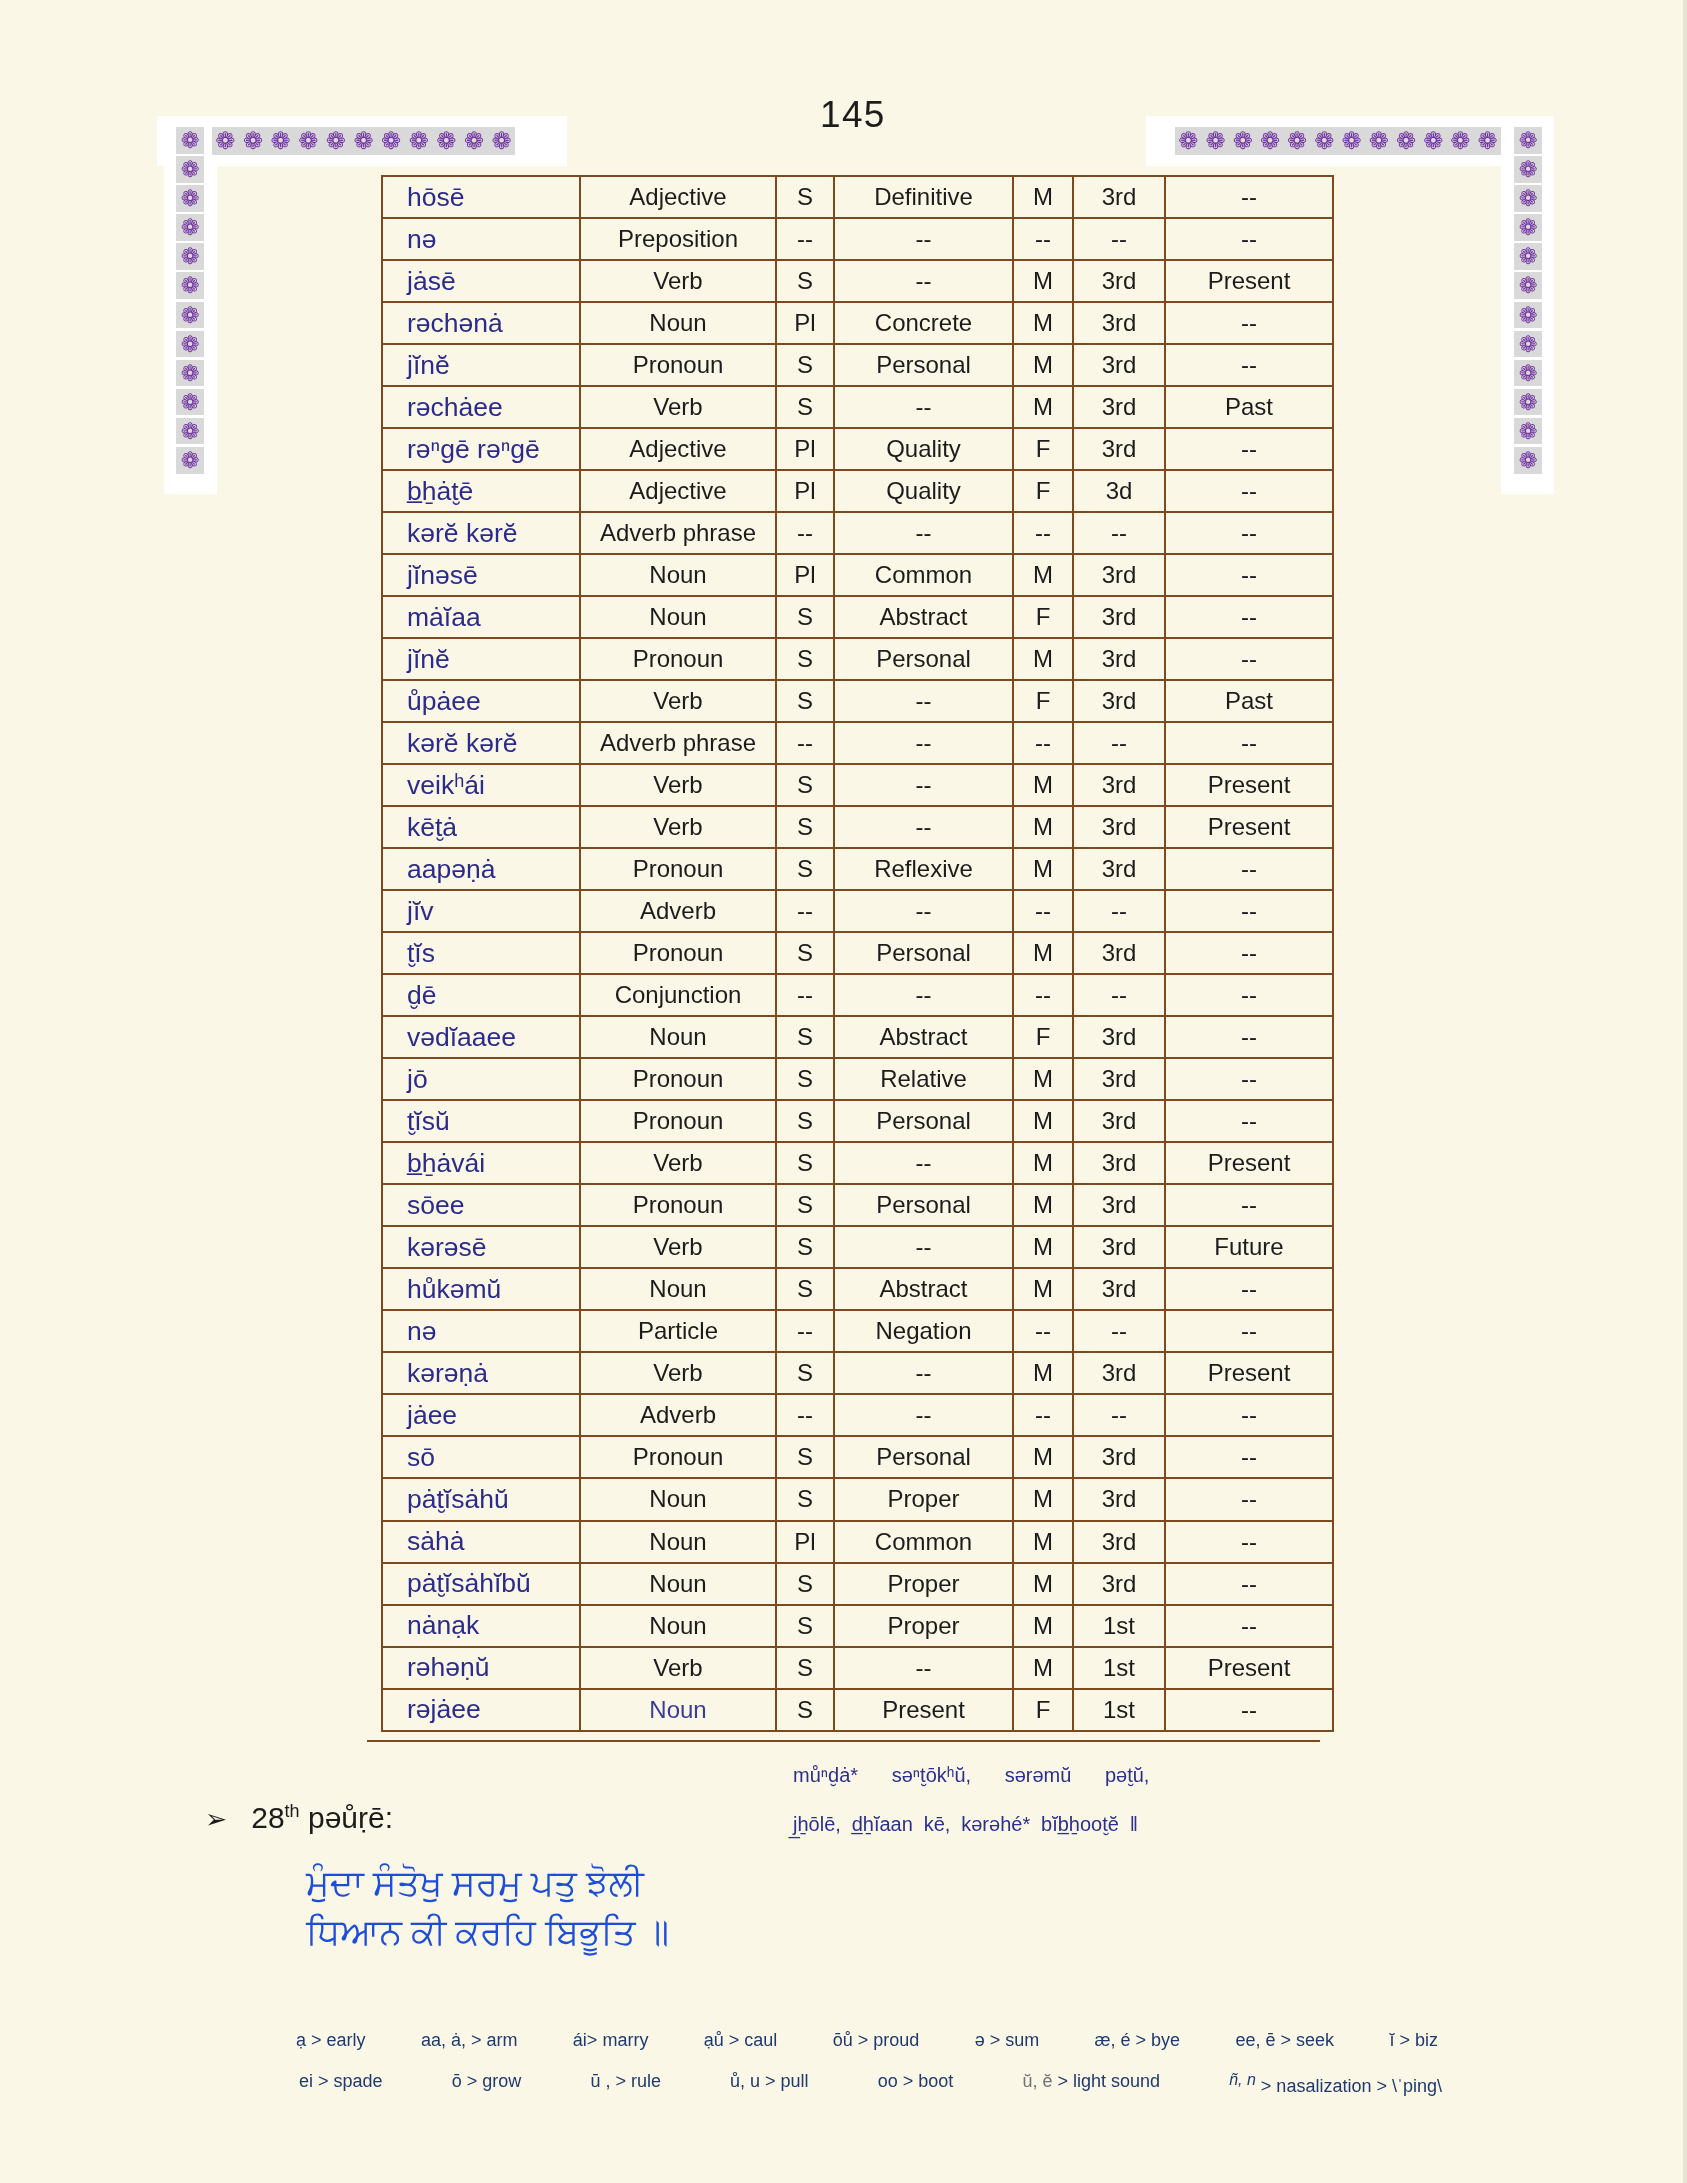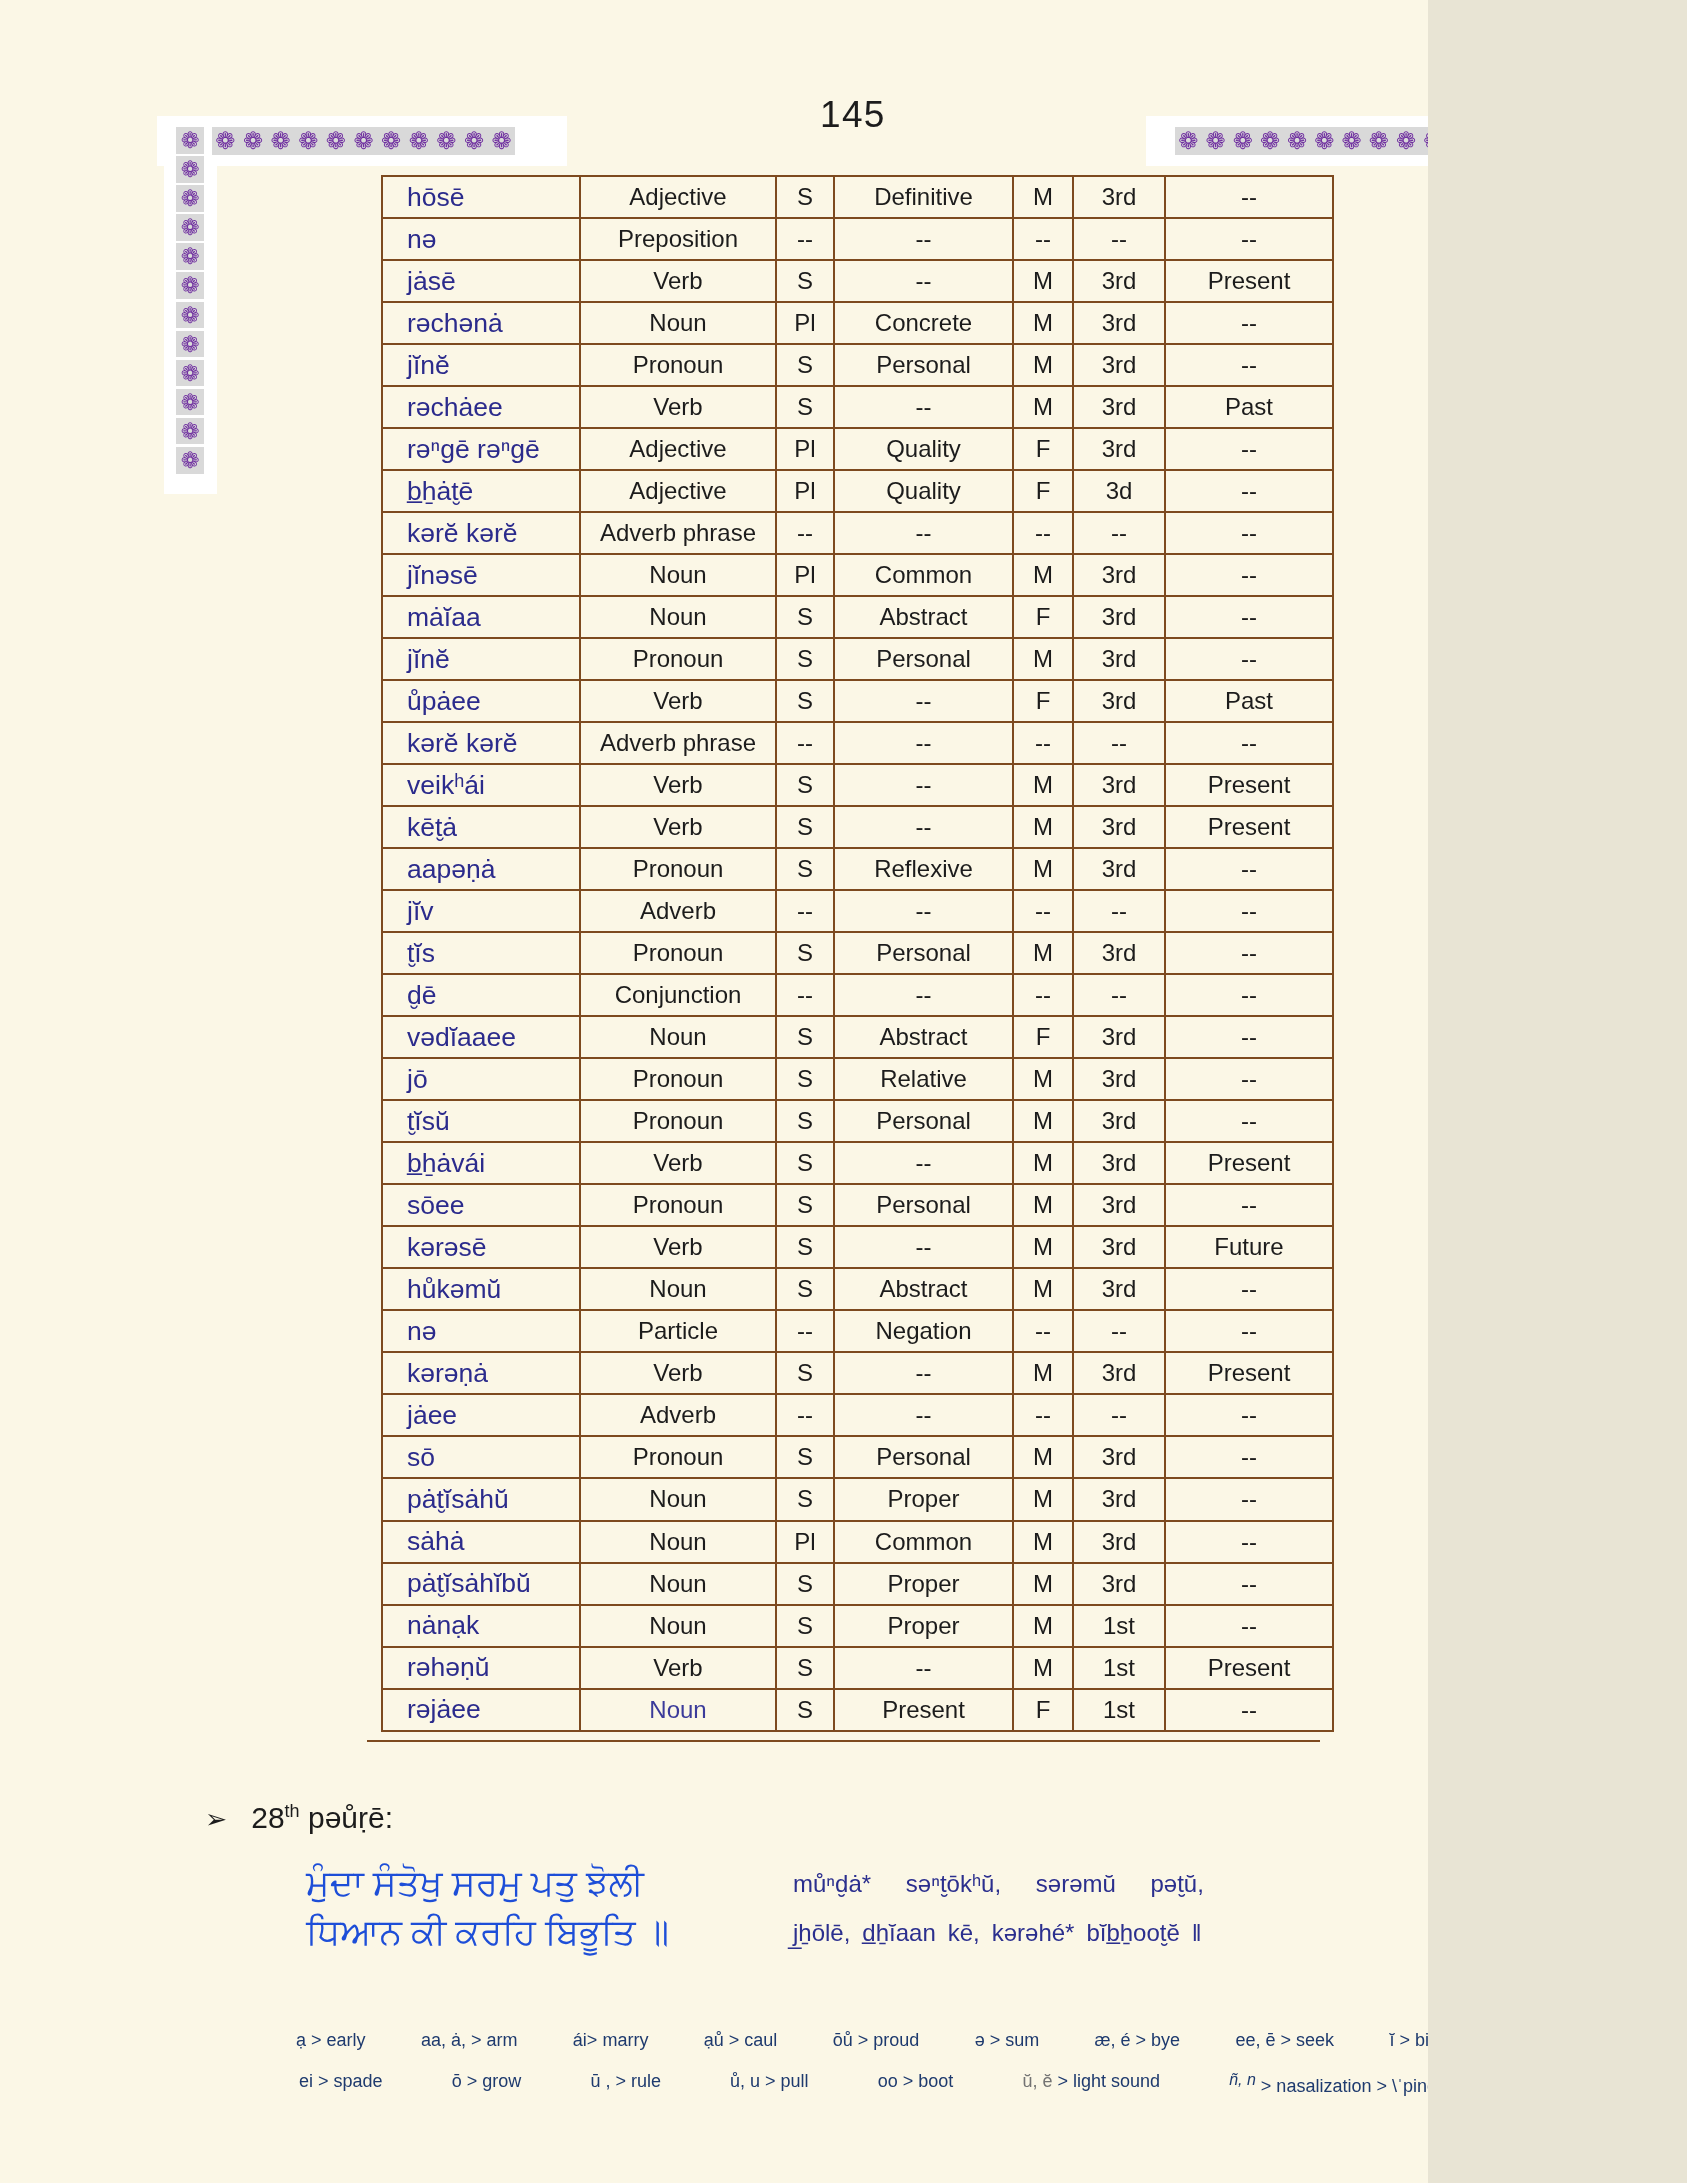--- a/index.html
+++ b/index.html
@@ -1,19 +1,19 @@
 <!DOCTYPE html>
 <html style="font-size:10.6px"><head>
 <meta charset="utf-8">
 <style>
   html,body{margin:0;padding:0;}
   body{background:#e8e4d4;}
   .page{
     position:relative;
-    width:1428px;height:2183px;
+    width:1683px;height:2183px;
     background:#fbf7e6;
     font-family:"Liberation Sans","DejaVu Sans",sans-serif;
     overflow:hidden;
   }
   
   .page-number{
     position:absolute;left:820px;top:94px;
     font-size:37px;color:#1c1c1c;letter-spacing:1.3px;
   }
   
@@ -72,22 +72,22 @@
   }
   .heading .bullet{font-size:26.5px;font-family:"DejaVu Sans",sans-serif;}
   .heading sup{font-size:18px;}
   .gurmukhi{
     position:absolute;left:306px;top:1859px;
     font-size:36px;line-height:49px;color:#1d4ed8;
     white-space:nowrap;
     font-family:Liberation Serif, serif;
   }
   .translit{
-    position:absolute;left:793px;top:1859px;
-    font-size:24px;line-height:49px;color:#2b2f8e;
+    position:absolute;left:793px;top:1751px;
+    font-size:20px;line-height:49px;color:#2b2f8e;
     white-space:nowrap;
   }
   .translit .t1{word-spacing:28px;}
   .translit .t2{word-spacing:5.3px;}
   
   .key-row{
     position:absolute;display:flex;justify-content:space-between;
     font-size:18px;color:#1e3a6e;white-space:nowrap;
   }
   .key-row1{left:296px;top:2030px;width:1142px;}

